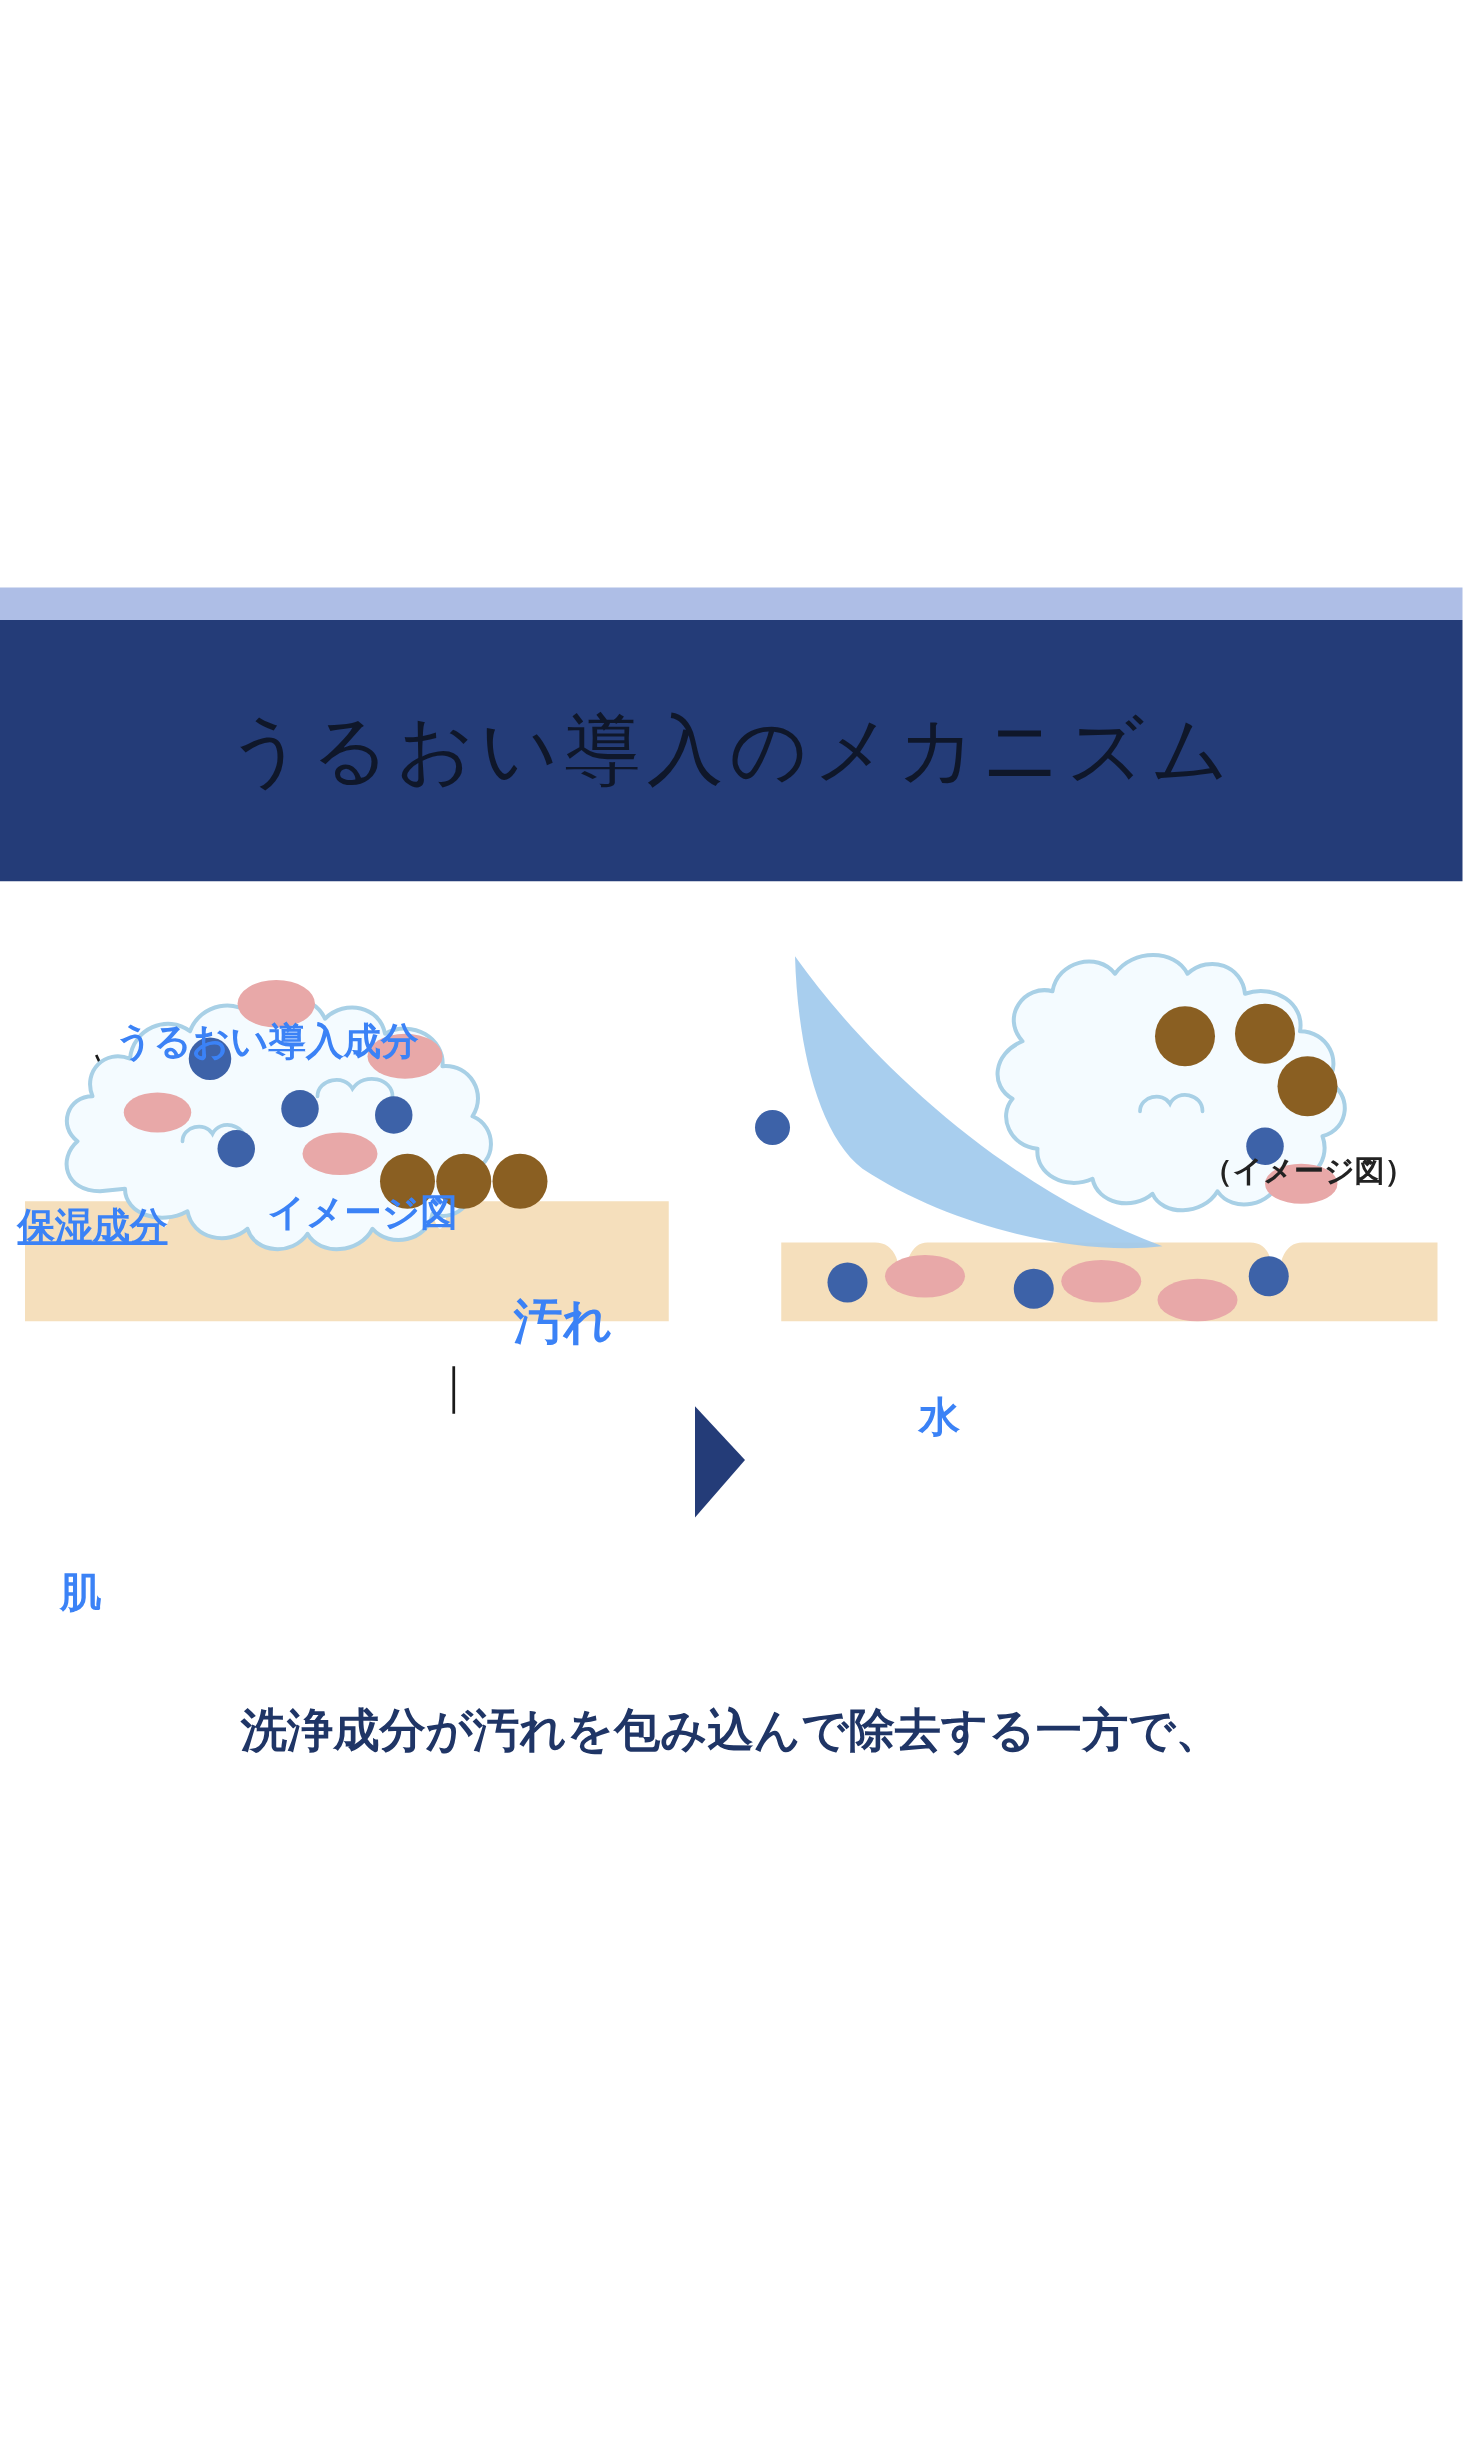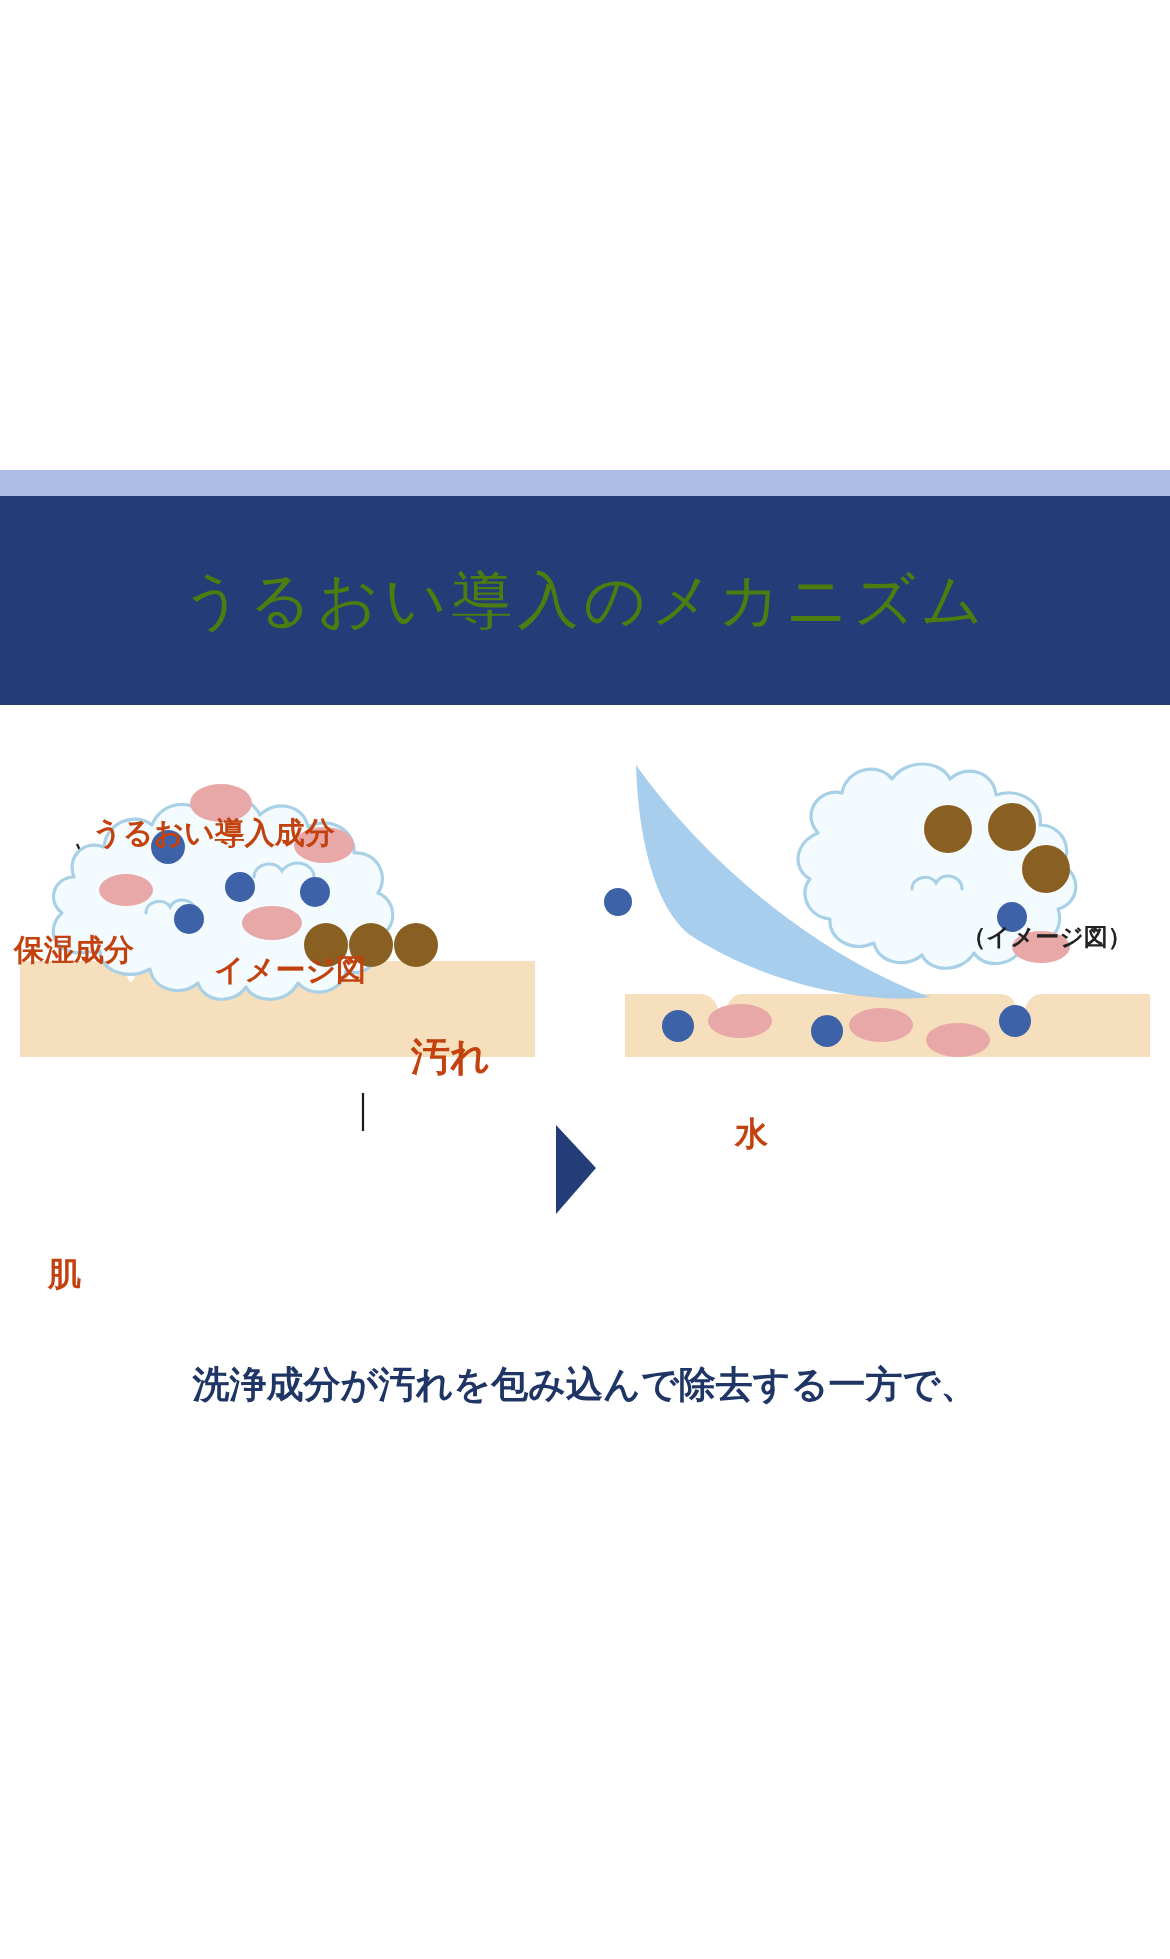--- a/index.html
+++ b/index.html
@@ -41,46 +41,46 @@
   }
   .header-title {
     position: absolute;
     left: 0;
     top: 496px;
     width: 1170px;
     height: 209px;
     display: flex;
     align-items: center;
     justify-content: center;
-    color: #4d7c0f;
+    color: #0f172a;
     font-family: "Liberation Serif", "DejaVu Serif", serif;
     font-size: 61px;
     letter-spacing: 5px;
     white-space: nowrap;
   }
 
   
   .diagram {
     position: absolute;
     left: 0;
     top: 705px;
     width: 1170px;
     height: 640px;
   }
 
   .lbl {
     position: absolute;
-    color: #c2410c;
+    color: #3b82f6;
     font-weight: 700;
     font-size: 30px;
     white-space: nowrap;
     letter-spacing: 0px;
   }
   .lbl-intro   { left: 92px;  top: 813px; }
-  .lbl-moist   { left: 14px;  top: 930px; }
+  .lbl-moist   { left: 14px;  top: 961px; text-decoration: underline; }
   .lbl-clean   { left: 214px; top: 950px; }
   .lbl-dirt    { left: 411px; top: 1030px; font-size: 39px; }
   .lbl-skin    { left: 48px;  top: 1252px; font-size: 33px; }
   .lbl-water   { left: 735px; top: 1112px; font-size: 33px; }
   .lbl-imgnote {
     left: 962px; top: 921px;
     font-size: 24px;
     font-weight: 700;
     color: #222;
   }

